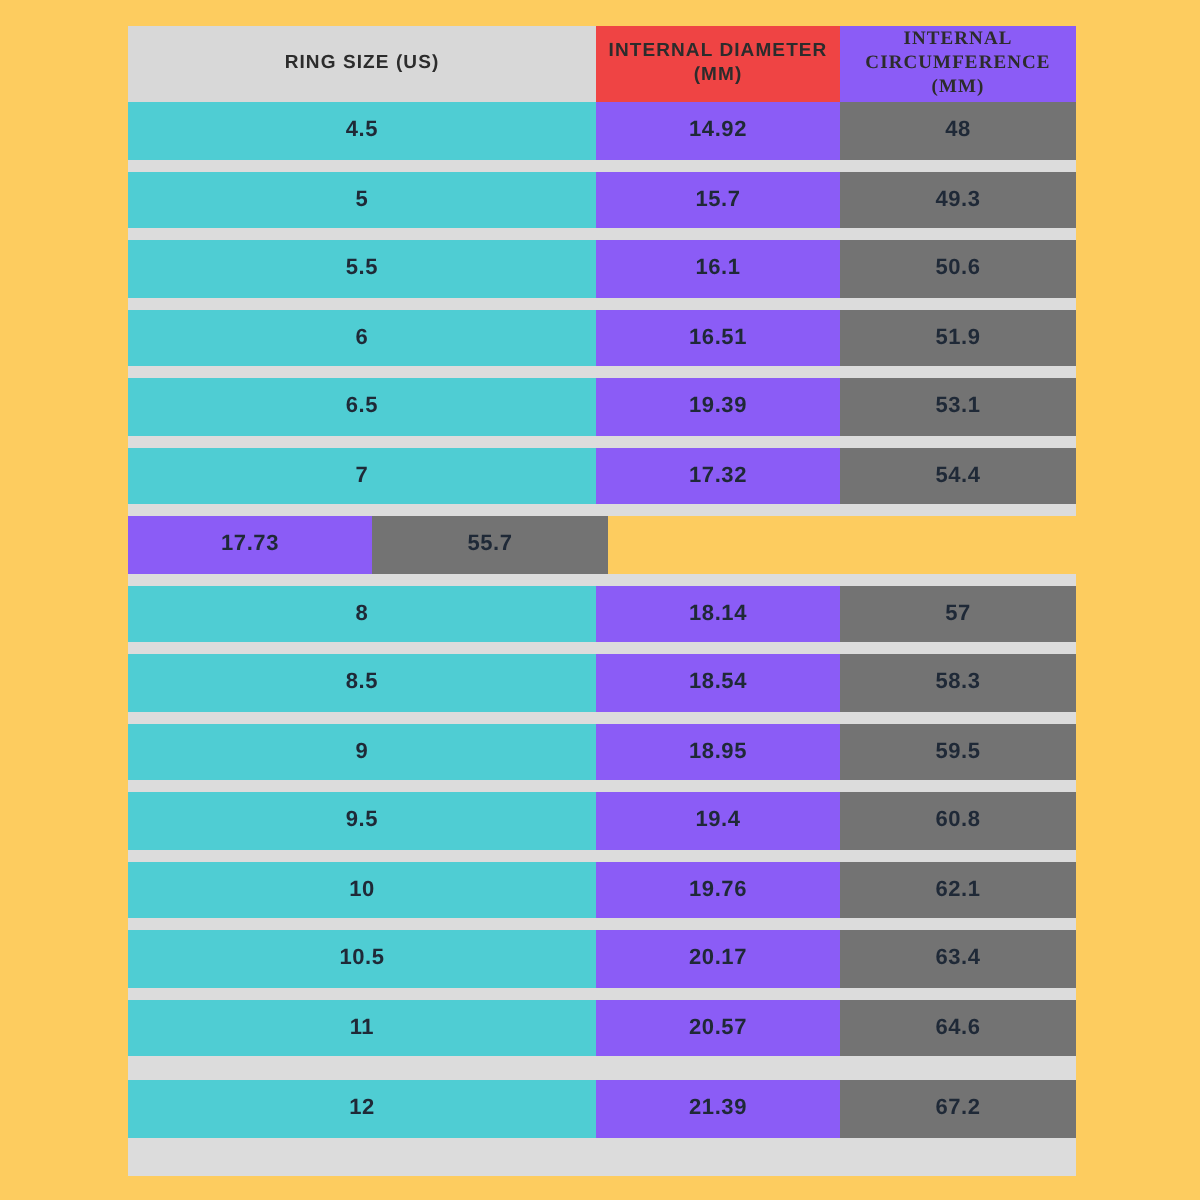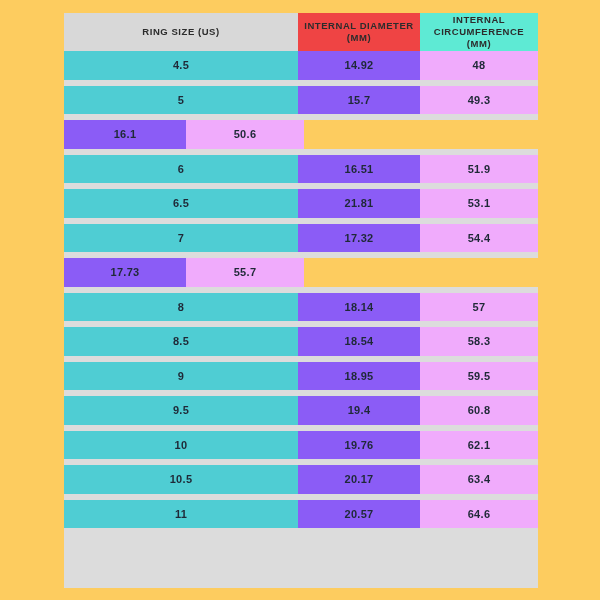--- a/index.html
+++ b/index.html
@@ -43,21 +43,21 @@
     font-size: 9.5px;
     font-weight: 700;
     letter-spacing: 0.55px;
     color: #2c2c2c;
     line-height: 1.28;
     padding: 0 3px;
     box-sizing: border-box;
   }
   .hc-1 { background: #d8d8d8; align-items: center; }
   .hc-2 { background: #ef4444; }
-  .hc-3 { background: #5eead4; }
+  .hc-3 { background: #8b5cf6; font-family: Liberation Serif, serif; }
 
   
   .col-1 { flex: 0 0 234px; }
   .col-2 { flex: 0 0 122px; }
   .col-3 { flex: 0 0 118px; }
 
   
   .row-gap {
     flex: 0 0 6px;
     background: #dcdcdc;
@@ -72,21 +72,21 @@
     align-items: center;
     justify-content: center;
     font-size: 11px;
     font-weight: 700;
     color: #1f2937;
     letter-spacing: 0.3px;
     box-sizing: border-box;
   }
   .c-1 { background: #4fcdd3; }
   .c-2 { background: #8b5cf6; }
-  .c-3 { background: #f0abfc; }
+  .c-3 { background: #737373; }
 
   .bottom-gap {
     flex: 1 1 auto;
     background: #dcdcdc;
   }
 </style>
 </head>
 <body>
 
 <div id="chart-wrap">
@@ -117,33 +117,34 @@
           <div class="cell col-3 c-3">48</div>
         </div>
         <div class="row-gap"></div>
         <div class="data-row">
           <div class="cell col-1 c-1">5</div>
           <div class="cell col-2 c-2">15.7</div>
           <div class="cell col-3 c-3">49.3</div>
         </div>
         <div class="row-gap"></div>
         <div class="data-row">
+          <div class="cell col-1 c-1">5.5</div>
           <div class="cell col-2 c-2">16.1</div>
           <div class="cell col-3 c-3">50.6</div>
         </div>
         <div class="row-gap"></div>
         <div class="data-row">
           <div class="cell col-1 c-1">6</div>
           <div class="cell col-2 c-2">16.51</div>
           <div class="cell col-3 c-3">51.9</div>
         </div>
         <div class="row-gap"></div>
         <div class="data-row">
           <div class="cell col-1 c-1">6.5</div>
-          <div class="cell col-2 c-2">21.81</div>
+          <div class="cell col-2 c-2">19.39</div>
           <div class="cell col-3 c-3">53.1</div>
         </div>
         <div class="row-gap"></div>
         <div class="data-row">
           <div class="cell col-1 c-1">7</div>
           <div class="cell col-2 c-2">17.32</div>
           <div class="cell col-3 c-3">54.4</div>
         </div>
         <div class="row-gap"></div>
         <div class="data-row">
@@ -187,18 +188,23 @@
           <div class="cell col-3 c-3">63.4</div>
         </div>
         <div class="row-gap"></div>
         <div class="data-row">
           <div class="cell col-1 c-1">11</div>
           <div class="cell col-2 c-2">20.57</div>
           <div class="cell col-3 c-3">64.6</div>
         </div>
         <div class="row-gap"></div>
         <div class="row-gap"></div>
+        <div class="data-row">
+          <div class="cell col-1 c-1">12</div>
+          <div class="cell col-2 c-2">21.39</div>
+          <div class="cell col-3 c-3">67.2</div>
+        </div>
         <div class="row-gap"></div>
         <div class="bottom-gap"></div>
       </div>
 
   </div>
 </div>
 
 </body></html>

